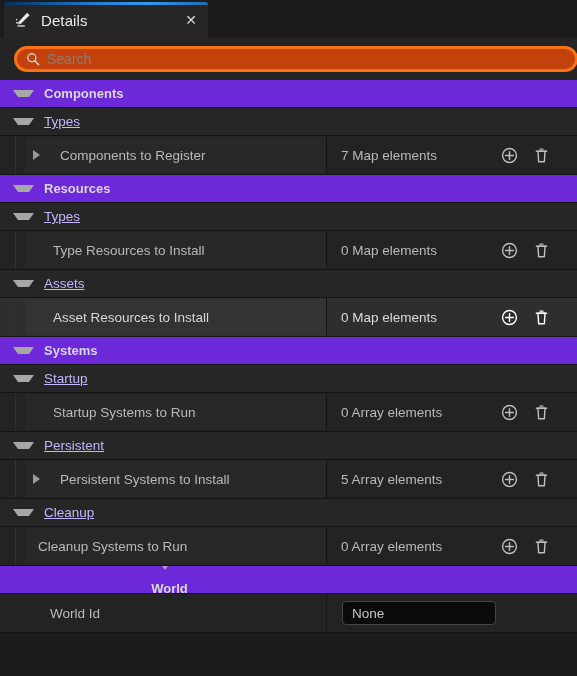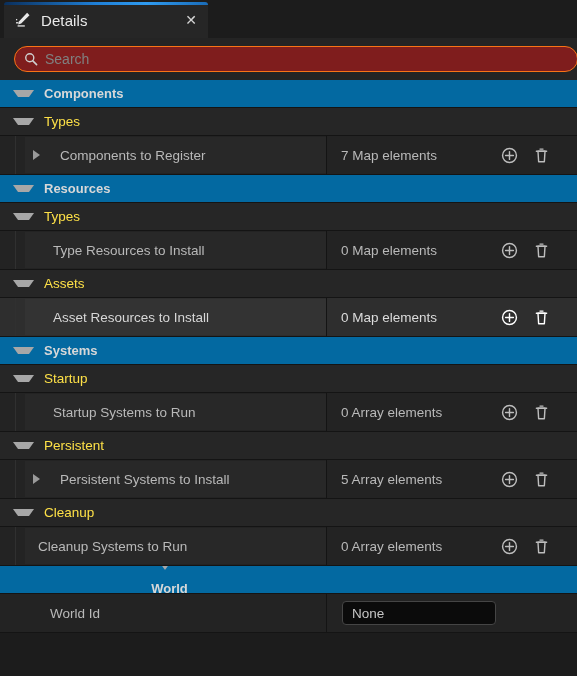--- a/index.html
+++ b/index.html
@@ -76,22 +76,22 @@
     height: 42px;
     background: #242424;
     display: flex;
     align-items: center;
     padding: 0 0 0 14px;
     box-sizing: border-box;
   }
   .searchbox {
     flex: 1 1 auto;
     height: 26px;
-    background: #7f1d1d;
-    border: 1px solid #f97316;
+    background: #c2410c;
+    border: 3px solid #f97316;
     border-radius: 13px;
     display: flex;
     align-items: center;
     padding-left: 9px;
     box-sizing: border-box;
     margin-right: -1px;
   }
   .search-icon {
     width: 14px;
     height: 14px;
@@ -119,21 +119,21 @@
     position: relative;
     display: flex;
     align-items: stretch;
     box-sizing: border-box;
     border-bottom: 1px solid #141414;
   }
 
   
   .row.category {
     height: 28px;
-    background: #0369a1;
+    background: #6d28d9;
   }
   
   .row.group {
     height: 28px;
     background: #262626;
   }
   
   .row.prop {
     height: 39px;
     background: #232323;
@@ -208,21 +208,22 @@
     text-overflow: ellipsis;
   }
   .row.category .label {
     font-size: 13px;
     font-weight: bold;
     color: #d8d8d8;
   }
   .row.group .label {
     font-size: 13.5px;
     font-weight: normal;
-    color: #fde047;
+    color: #c4b5fd;
+    text-decoration: underline;
   }
   .row.prop .label {
     font-size: 13.5px;
     color: #b9b9b9;
   }
   .row.prop.hover .label { color: #d7d7d7; }
 
   .valuetext {
     font-size: 13.5px;
     color: #b9b9b9;

